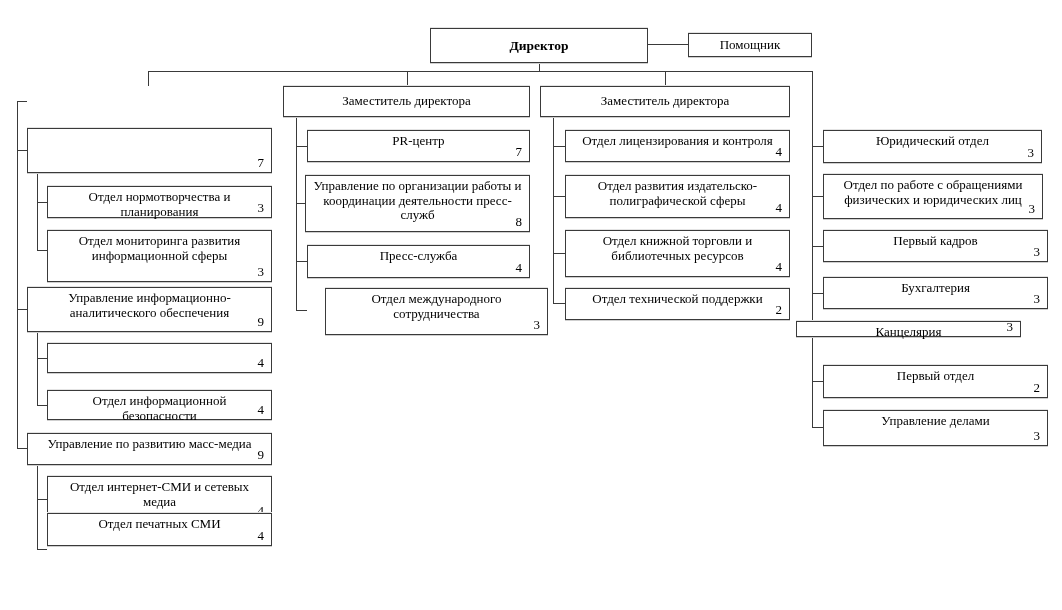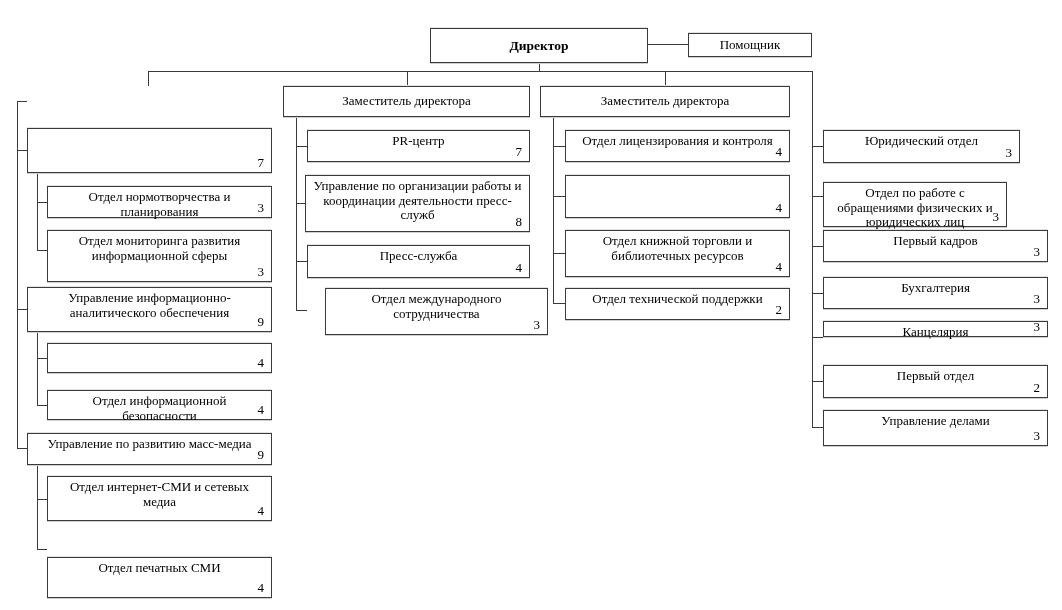--- a/index.html
+++ b/index.html
@@ -118,21 +118,21 @@
     <span class="n">4</span>
   </div>
   <div class="box" style="left:27px;top:433px;width:245px;height:32px">
     <span class="t">Управление по развитию масс-медиа</span>
     <span class="n">9</span>
   </div>
   <div class="box" style="left:47px;top:476px;width:225px;height:45px">
     <span class="t">Отдел интернет-СМИ и сетевых медиа</span>
     <span class="n">4</span>
   </div>
-  <div class="box" style="left:47px;top:557px;width:225px;height:41px">
+  <div class="box" style="left:47px;top:513px;width:225px;height:33px">
     <span class="t">Отдел печатных СМИ</span>
     <span class="n">4</span>
   </div>
 
   <div class="box center" style="left:283px;top:86px;width:247px;height:31px">
     <span class="t">Заместитель директора</span>
   </div>
   <div class="box" style="left:307px;top:130px;width:223px;height:32px">
     <span class="t">PR-центр</span>
     <span class="n">7</span>
@@ -151,48 +151,49 @@
   </div>
 
   <div class="box center" style="left:540px;top:86px;width:250px;height:31px">
     <span class="t">Заместитель директора</span>
   </div>
   <div class="box" style="left:565px;top:130px;width:225px;height:32px">
     <span class="t">Отдел лицензирования и контроля</span>
     <span class="n">4</span>
   </div>
   <div class="box" style="left:565px;top:175px;width:225px;height:43px">
+    <span class="t">Отдел развития издательско-полиграфической сферы</span>
     <span class="n">4</span>
   </div>
   <div class="box" style="left:565px;top:230px;width:225px;height:47px">
     <span class="t">Отдел книжной торговли и библиотечных ресурсов</span>
     <span class="n">4</span>
   </div>
   <div class="box" style="left:565px;top:288px;width:225px;height:32px">
     <span class="t">Отдел технической поддержки</span>
     <span class="n">2</span>
   </div>
 
-  <div class="box" style="left:823px;top:130px;width:197px;height:33px">
+  <div class="box" style="left:823px;top:130px;width:219px;height:33px">
     <span class="t">Юридический отдел</span>
     <span class="n">3</span>
   </div>
-  <div class="box" style="left:823px;top:182px;width:184px;height:45px">
+  <div class="box" style="left:823px;top:174px;width:220px;height:45px">
     <span class="t">Отдел по работе с обращениями физических и юридических лиц</span>
     <span class="n">3</span>
   </div>
   <div class="box" style="left:823px;top:230px;width:225px;height:32px">
     <span class="t">Первый кадров</span>
     <span class="n">3</span>
   </div>
   <div class="box" style="left:823px;top:277px;width:225px;height:32px">
     <span class="t">Бухгалтерия</span>
     <span class="n">3</span>
   </div>
-  <div class="box" style="left:823px;top:321px;width:225px;height:16px">
+  <div class="box" style="left:796px;top:321px;width:225px;height:16px">
     <span class="t">Канцелярия</span>
     <span class="n">3</span>
   </div>
   <div class="box" style="left:823px;top:365px;width:225px;height:33px">
     <span class="t">Первый отдел</span>
     <span class="n">2</span>
   </div>
   <div class="box" style="left:823px;top:410px;width:225px;height:36px">
     <span class="t">Управление делами</span>
     <span class="n">3</span>

